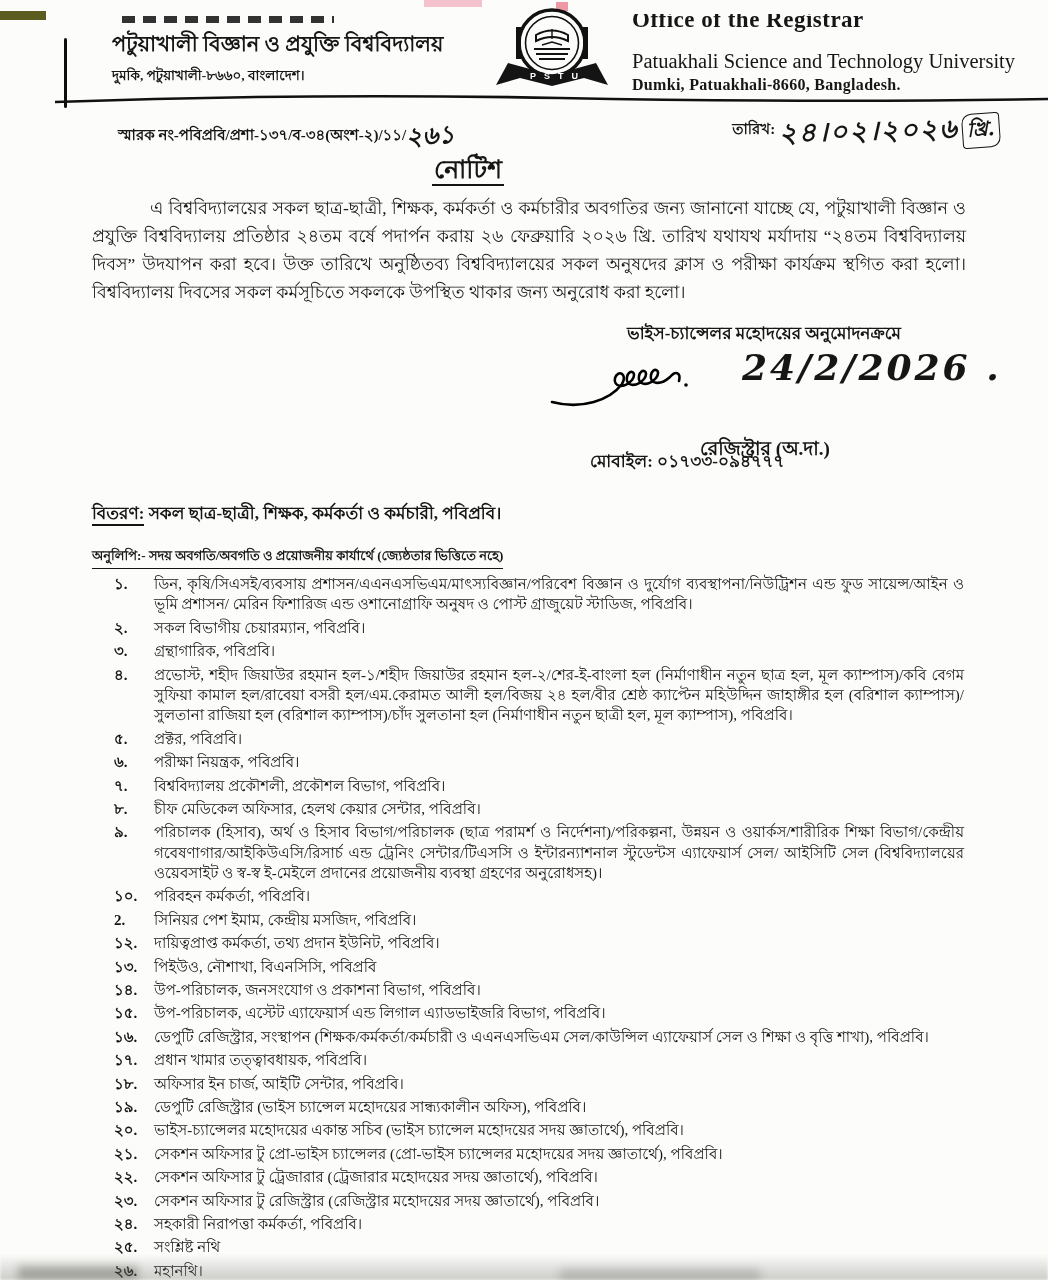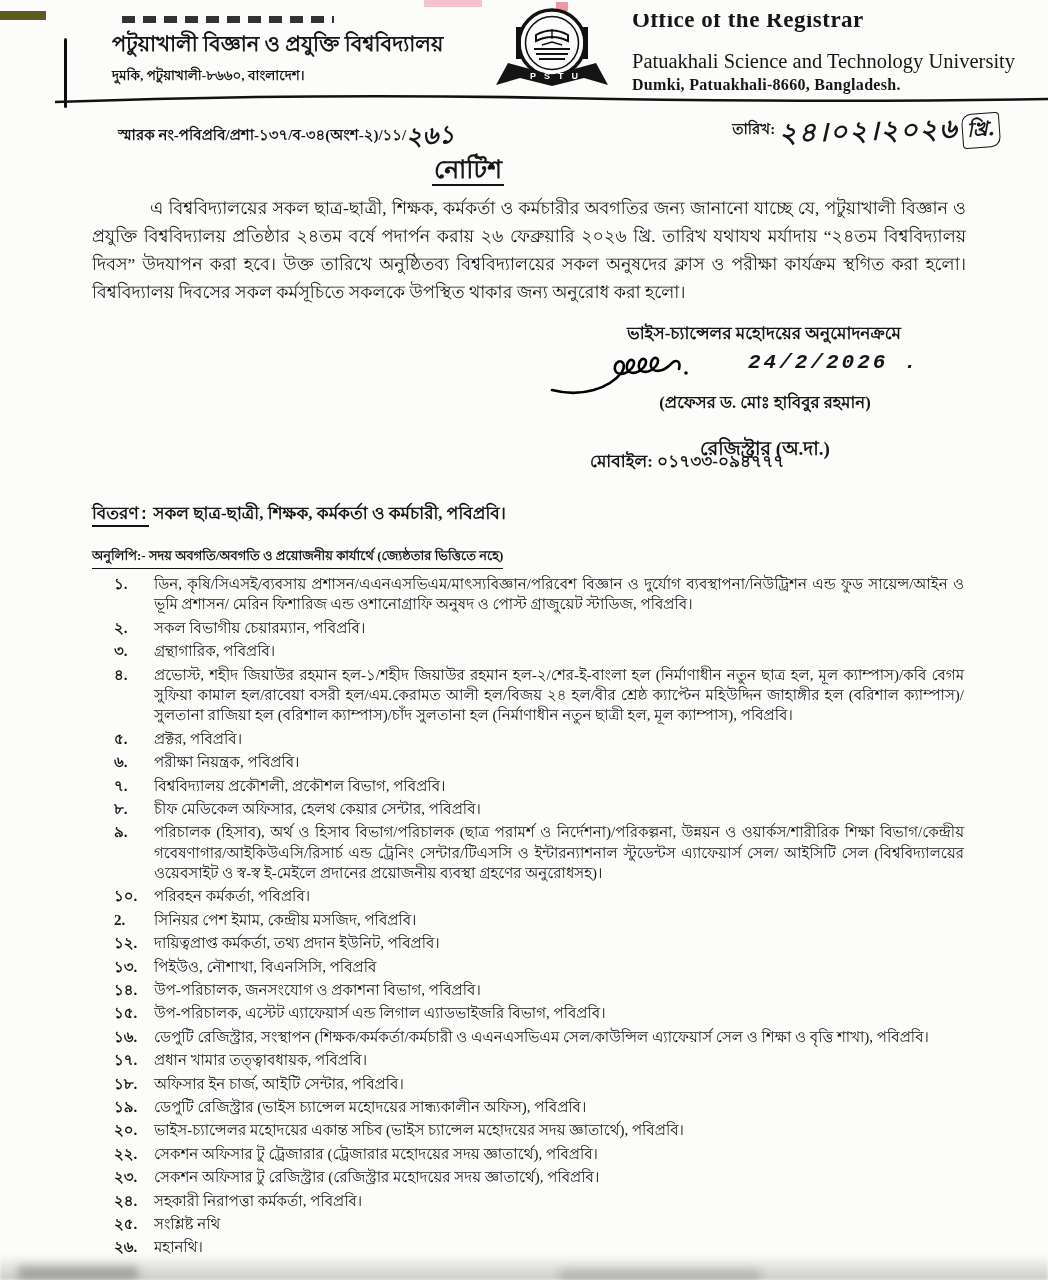--- a/index.html
+++ b/index.html
@@ -51,31 +51,31 @@
   .notice-title{position:absolute;left:0;top:150px;width:936px;text-align:center;}
   .notice-title span{font-size:25px;font-weight:bold;border-bottom:2.5px solid #141414;padding:0 2px 1px;}
   .body-para{position:absolute;left:92px;top:194px;width:874px;font-size:17.5px;
     line-height:1.6;text-align:justify;text-indent:58px;font-weight:400;}
 
   
   .approval{position:absolute;left:560px;top:320px;width:408px;text-align:center;
     font-size:17px;font-weight:bold;}
   .sig-row{position:absolute;left:548px;top:346px;width:440px;white-space:nowrap;}
   .sig-svg{vertical-align:middle;}
-  .sig-date{font-size:21px;letter-spacing:3px;vertical-align:8px;margin-left:6px;font-family:Liberation Mono, monospace;}
+  .sig-date{font-size:36px;letter-spacing:3px;vertical-align:8px;}
   .sig-name{position:absolute;left:590px;top:390px;width:350px;text-align:center;
     font-size:16.5px;font-weight:bold;white-space:nowrap;}
   .sig-desig{position:absolute;left:590px;top:434px;width:350px;text-align:center;
     font-size:19px;font-weight:bold;}
   .sig-mobile{position:absolute;left:590px;top:448px;width:350px;text-align:left;
     font-size:17px;font-weight:bold;}
 
   
   .distribution{position:absolute;left:92px;top:500px;font-size:17px;font-weight:bold;}
-  .distribution .u{border-bottom:2px solid #141414;padding-bottom:1px;font-family:Liberation Mono, monospace;}
+  .distribution .u{border-bottom:2px solid #141414;padding-bottom:1px;}
   .copies-head{position:absolute;left:92px;top:546px;font-size:13px;font-weight:bold;
     border-bottom:1.8px solid #141414;padding-bottom:1px;}
   .copy-list{position:absolute;left:114px;top:574px;width:850px;}
   .copy-item{display:grid;grid-template-columns:40px 1fr;margin-bottom:3px;
     font-size:15px;line-height:1.36;}
   .copy-no{font-weight:bold;}
   .copy-text{text-align:justify;font-weight:500;}
 </style>
 </head>
 <body>
@@ -139,21 +139,20 @@
   <div class="body-para">এ বিশ্ববিদ্যালয়ের সকল ছাত্র-ছাত্রী, শিক্ষক, কর্মকর্তা ও কর্মচারীর অবগতির জন্য জানানো যাচ্ছে যে, পটুয়াখালী বিজ্ঞান ও প্রযুক্তি বিশ্ববিদ্যালয় প্রতিষ্ঠার ২৪তম বর্ষে পদার্পন করায় ২৬ ফেব্রুয়ারি ২০২৬ খ্রি. তারিখ যথাযথ মর্যাদায় “২৪তম বিশ্ববিদ্যালয় দিবস” উদযাপন করা হবে। উক্ত তারিখে অনুষ্ঠিতব্য বিশ্ববিদ্যালয়ের সকল অনুষদের ক্লাস ও পরীক্ষা কার্যক্রম স্থগিত করা হলো। বিশ্ববিদ্যালয় দিবসের সকল কর্মসূচিতে সকলকে উপস্থিত থাকার জন্য অনুরোধ করা হলো।</div>
 
   <div class="approval">ভাইস-চ্যান্সেলর মহোদয়ের অনুমোদনক্রমে</div>
   <div class="sig-row">
     <svg class="sig-svg" width="190" height="52" viewBox="0 0 190 52">
       <path d="M4,44 C34,52 62,42 74,26 C80,16 70,11 67,20 C65,29 76,31 84,22 C90,14 81,10 79,19 C77,28 88,30 96,21 C102,13 93,9 91,18 C89,27 100,29 108,20 C114,12 105,8 103,17 C101,26 112,28 122,19 C128,12 133,15 131,23" fill="none" stroke="#000" stroke-width="2.6" stroke-linecap="round"></path>
       <circle cx="138" cy="27" r="1.8" fill="#000"></circle>
     </svg>
     <span class="hand sig-date">24/2/2026 .</span>
   </div>
-  <div class="sig-name">(প্রফেসর ড. মোঃ হাবিবুর রহমান)</div>
   <div class="sig-desig">রেজিস্ট্রার (অ.দা.)</div>
   <div class="sig-mobile">মোবাইল: ০১৭৩৩-০৯৪৭৭৭</div>
 
   <div class="distribution">
     <span class="u">বিতরণ:</span><span> সকল ছাত্র-ছাত্রী, শিক্ষক, কর্মকর্তা ও কর্মচারী, পবিপ্রবি।</span>
   </div>
 
   <div class="copies-head">অনুলিপি:- সদয় অবগতি/অবগতি ও প্রয়োজনীয় কার্যার্থে (জ্যেষ্ঠতার ভিত্তিতে নহে)</div>
 
   <div class="copy-list">
@@ -251,20 +250,24 @@
       <div class="copy-item">
         <span class="copy-no">১৯.</span>
         <span class="copy-text">ডেপুটি রেজিস্ট্রার  (ভাইস চ্যান্সেল মহোদয়ের সান্ধ্যকালীন অফিস), পবিপ্রবি।</span>
       </div>
 
       <div class="copy-item">
         <span class="copy-no">২০.</span>
         <span class="copy-text">ভাইস-চ্যান্সেলর মহোদয়ের একান্ত সচিব (ভাইস চ্যান্সেল মহোদয়ের সদয় জ্ঞাতার্থে), পবিপ্রবি।</span>
       </div>
 
+      <div class="copy-item">
+        <span class="copy-no">২১.</span>
+        <span class="copy-text">সেকশন অফিসার টু  প্রো-ভাইস চ্যান্সেলর (প্রো-ভাইস চ্যান্সেলর মহোদয়ের সদয় জ্ঞাতার্থে), পবিপ্রবি।</span>
+      </div>
 
       <div class="copy-item">
         <span class="copy-no">২২.</span>
         <span class="copy-text">সেকশন অফিসার টু ট্রেজারার (ট্রেজারার মহোদয়ের সদয় জ্ঞাতার্থে), পবিপ্রবি।</span>
       </div>
 
       <div class="copy-item">
         <span class="copy-no">২৩.</span>
         <span class="copy-text">সেকশন অফিসার টু  রেজিস্ট্রার (রেজিস্ট্রার মহোদয়ের সদয় জ্ঞাতার্থে), পবিপ্রবি।</span>
       </div>

